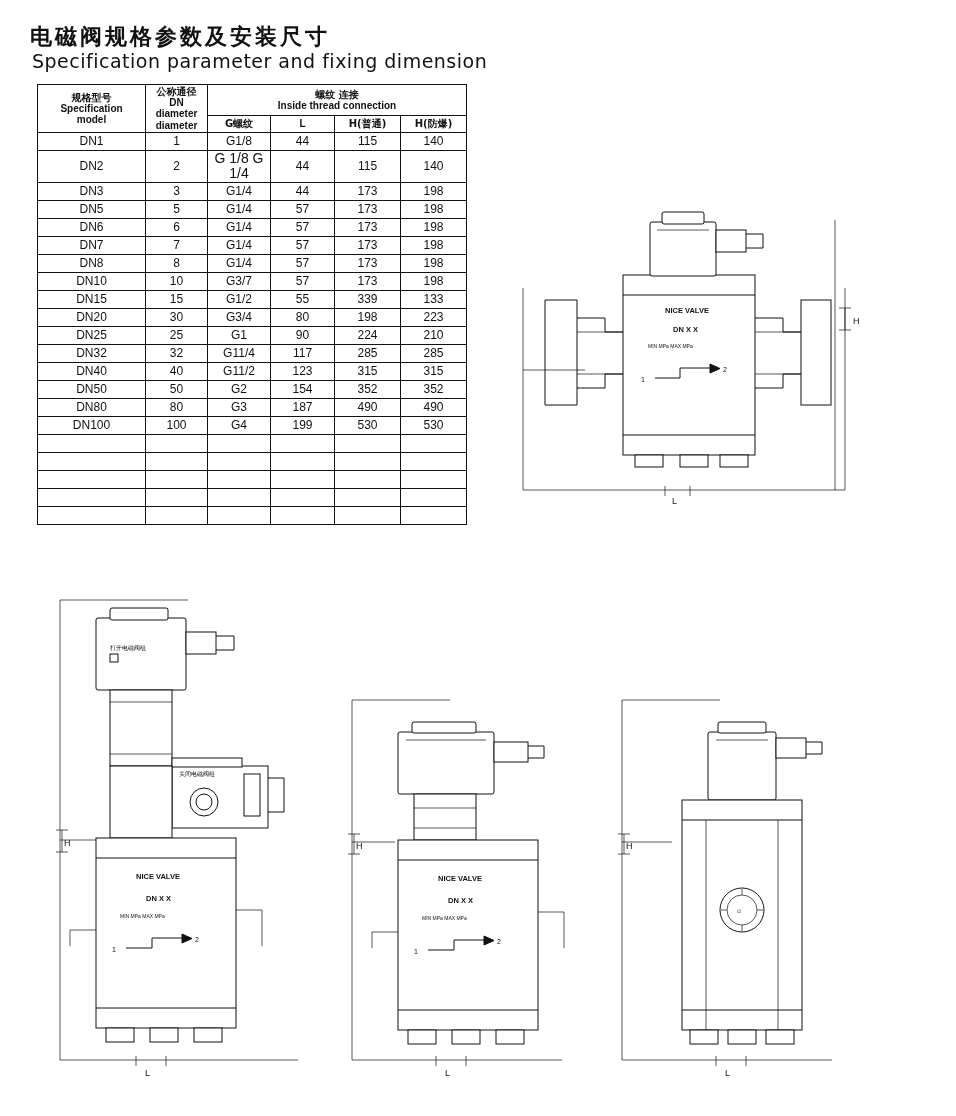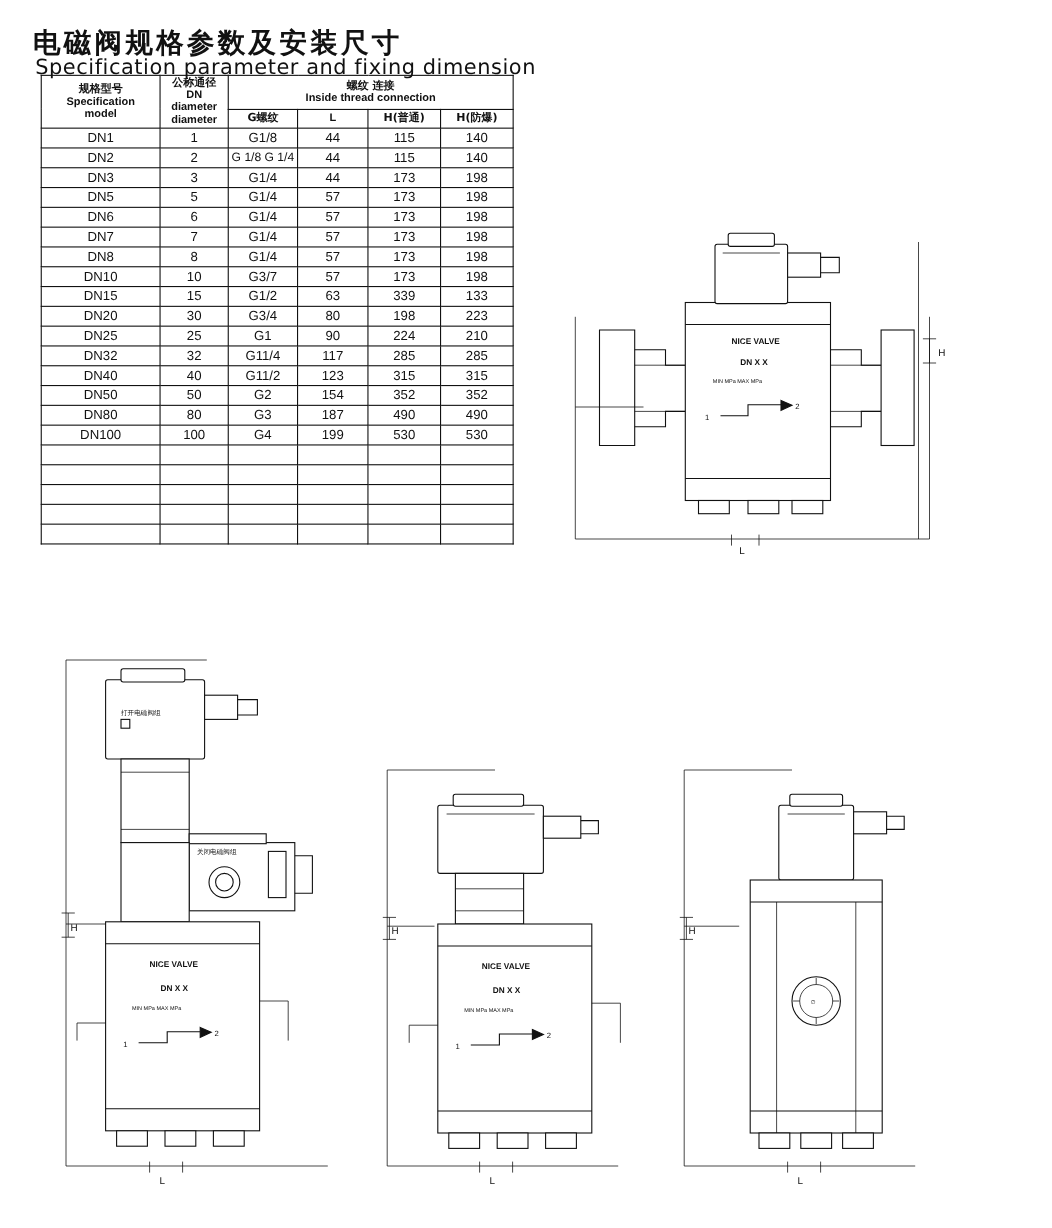--- a/index.html
+++ b/index.html
@@ -5,35 +5,35 @@
   html,body{margin:0;padding:0;}
   body{
     width:956px;height:1116px;position:relative;
     background:#ffffff;
     font-family:"Liberation Sans", sans-serif;
     color:#111;
     overflow:hidden;
   }
   .title-zh{
     position:absolute;left:30px;top:22px;
-    font-size:25px;letter-spacing:3px;font-weight:700;
+    font-size:22px;letter-spacing:3px;font-weight:700;
     font-family:"DejaVu Sans", sans-serif;
     white-space:nowrap;
   }
   .title-en{
     position:absolute;left:32px;top:50px;
     font-size:19px;letter-spacing:0.5px;
     font-family:"DejaVu Sans", sans-serif;
     white-space:nowrap;
     text-align:right;
   }
 
   
   table.spec{
-    position:absolute;left:37px;top:68px;
+    position:absolute;left:37px;top:84px;
     border-collapse:collapse;
     table-layout:fixed;
     font-size:11px;
   }
   table.spec td,table.spec th{
     border:1px solid #111;
     text-align:center;
     vertical-align:middle;
     padding:0;
     line-height:1.12;
@@ -107,21 +107,21 @@
         <td>DN1</td>
         <td>1</td>
         <td>G1/8</td>
         <td>44</td>
         <td>115</td>
         <td>140</td>
       </tr>
       <tr>
         <td>DN2</td>
         <td>2</td>
-        <td style="font-size: 11px;">G 1/8 G 1/4</td>
+        <td style="font-size: 14px;">G 1/8 G 1/4</td>
         <td>44</td>
         <td>115</td>
         <td>140</td>
       </tr>
       <tr>
         <td>DN3</td>
         <td>3</td>
         <td>G1/4</td>
         <td>44</td>
         <td>173</td>
@@ -164,21 +164,21 @@
         <td>10</td>
         <td>G3/7</td>
         <td>57</td>
         <td>173</td>
         <td>198</td>
       </tr>
       <tr>
         <td>DN15</td>
         <td>15</td>
         <td>G1/2</td>
-        <td>63</td>
+        <td>55</td>
         <td>339</td>
         <td>133</td>
       </tr>
       <tr>
         <td>DN20</td>
         <td>30</td>
         <td>G3/4</td>
         <td>80</td>
         <td>198</td>
         <td>223</td>

